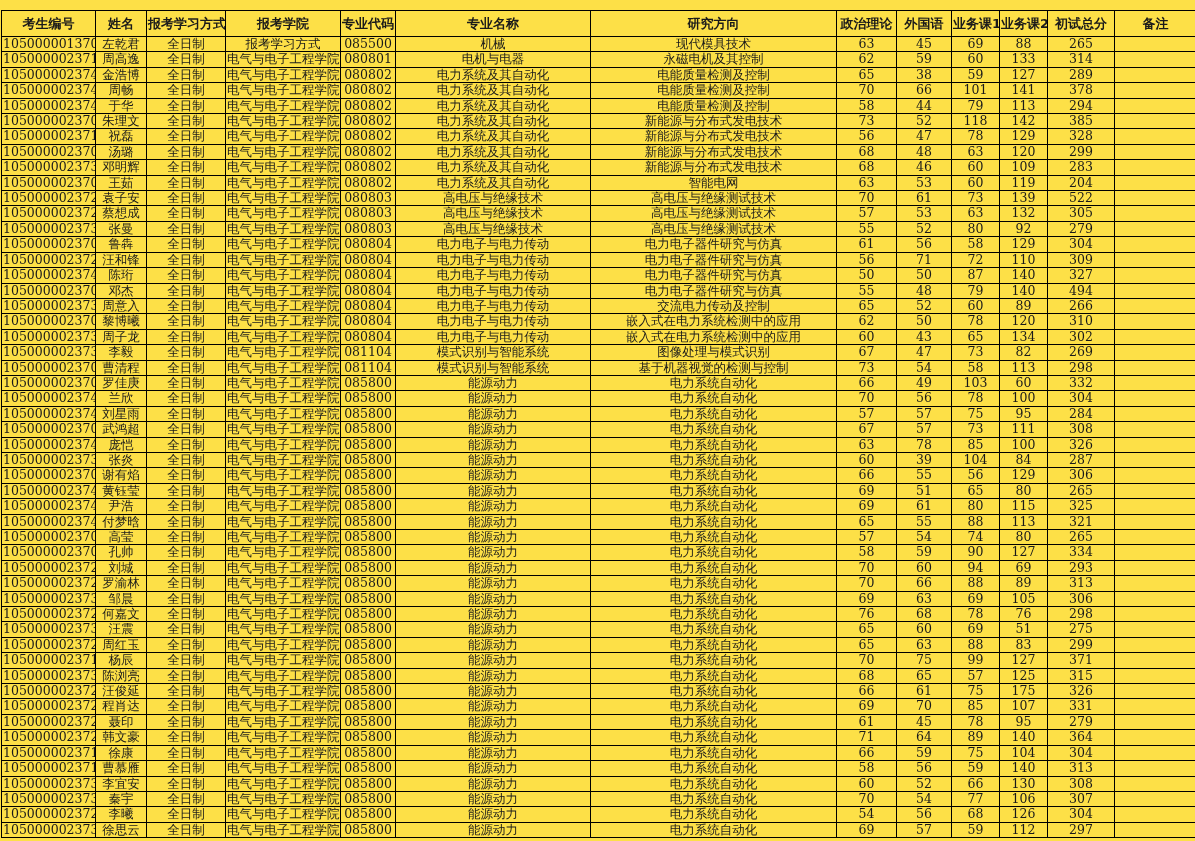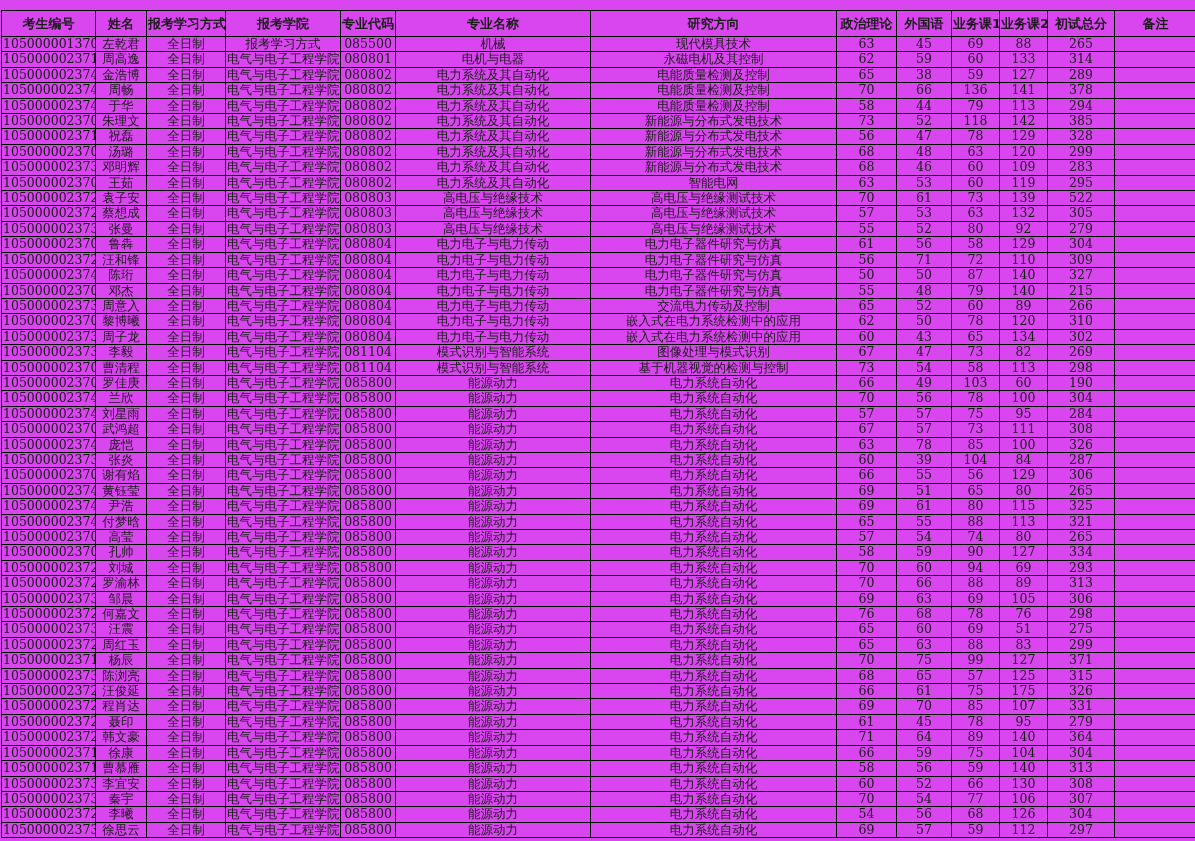--- a/index.html
+++ b/index.html
@@ -5,21 +5,21 @@
   html, body {
     margin: 0;
     padding: 0;
     background: #ffffff;
     width: 1195px;
     font-family: "DejaVu Serif", "Liberation Serif", serif;
   }
   .page {
     width: 1195px;
     height: 841px;
-    background: #d946ef;
+    background: #fde047;
     box-sizing: border-box;
     padding-top: 10px;
     overflow: hidden;
   }
   table.score-table {
     border-collapse: collapse;
     table-layout: fixed;
     margin-left: 1px;
     width: 1193px;
     color: #1a1a1a;
@@ -136,21 +136,21 @@
         <tr>
           <td class="num">105000002374975</td>
           <td>周畅</td>
           <td>全日制</td>
           <td>电气与电子工程学院</td>
           <td class="num">080802</td>
           <td>电力系统及其自动化</td>
           <td>电能质量检测及控制</td>
           <td class="num">70</td>
           <td class="num">66</td>
-          <td class="num">136</td>
+          <td class="num">101</td>
           <td class="num">141</td>
           <td class="num">378</td>
           <td></td>
         </tr>
         <tr>
           <td class="num">105000002374297</td>
           <td>于华</td>
           <td>全日制</td>
           <td>电气与电子工程学院</td>
           <td class="num">080802</td>
@@ -228,21 +228,21 @@
           <td>王茹</td>
           <td>全日制</td>
           <td>电气与电子工程学院</td>
           <td class="num">080802</td>
           <td>电力系统及其自动化</td>
           <td>智能电网</td>
           <td class="num">63</td>
           <td class="num">53</td>
           <td class="num">60</td>
           <td class="num">119</td>
-          <td class="num">295</td>
+          <td class="num">204</td>
           <td></td>
         </tr>
         <tr>
           <td class="num">105000002372778</td>
           <td>袁子安</td>
           <td>全日制</td>
           <td>电气与电子工程学院</td>
           <td class="num">080803</td>
           <td>高电压与绝缘技术</td>
           <td>高电压与绝缘测试技术</td>
@@ -333,21 +333,21 @@
           <td>邓杰</td>
           <td>全日制</td>
           <td>电气与电子工程学院</td>
           <td class="num">080804</td>
           <td>电力电子与电力传动</td>
           <td>电力电子器件研究与仿真</td>
           <td class="num">55</td>
           <td class="num">48</td>
           <td class="num">79</td>
           <td class="num">140</td>
-          <td class="num">215</td>
+          <td class="num">494</td>
           <td></td>
         </tr>
         <tr>
           <td class="num">105000002373889</td>
           <td>周意入</td>
           <td>全日制</td>
           <td>电气与电子工程学院</td>
           <td class="num">080804</td>
           <td>电力电子与电力传动</td>
           <td>交流电力传动及控制</td>
@@ -423,21 +423,21 @@
           <td>罗佳庚</td>
           <td>全日制</td>
           <td>电气与电子工程学院</td>
           <td class="num">085800</td>
           <td>能源动力</td>
           <td>电力系统自动化</td>
           <td class="num">66</td>
           <td class="num">49</td>
           <td class="num">103</td>
           <td class="num">60</td>
-          <td class="num">190</td>
+          <td class="num">332</td>
           <td></td>
         </tr>
         <tr>
           <td class="num">105000002374397</td>
           <td>兰欣</td>
           <td>全日制</td>
           <td>电气与电子工程学院</td>
           <td class="num">085800</td>
           <td>能源动力</td>
           <td>电力系统自动化</td>

